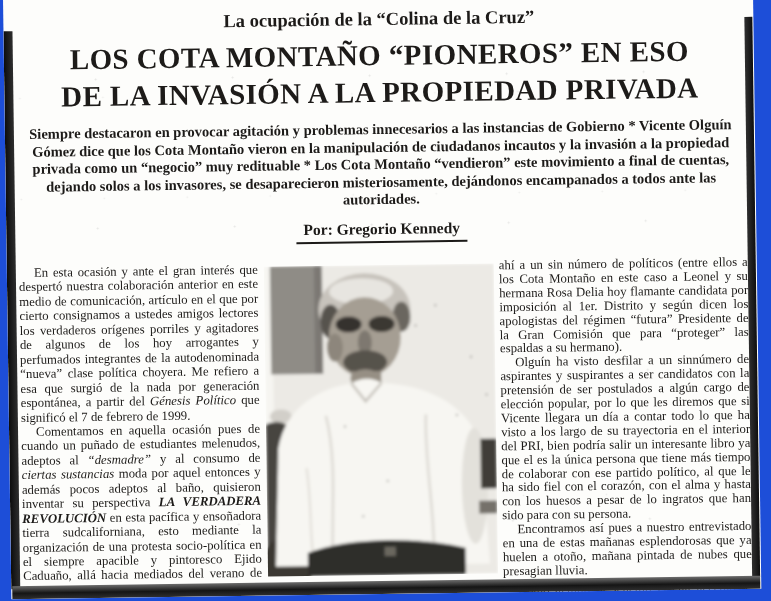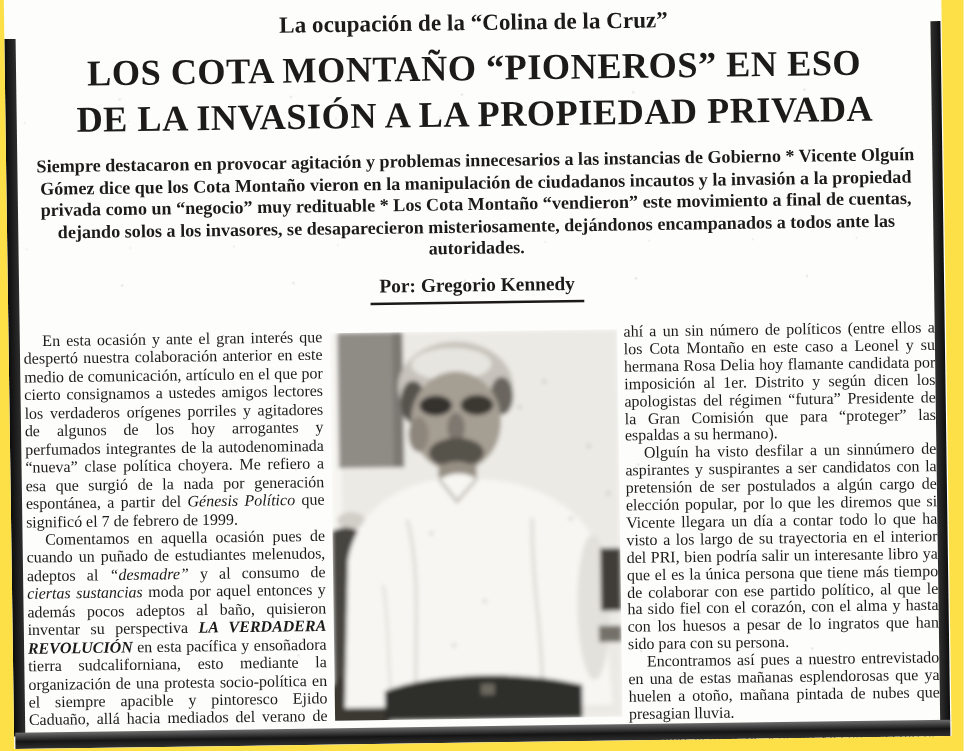--- a/index.html
+++ b/index.html
@@ -1,17 +1,17 @@
 <!DOCTYPE html>
 <html><head>
 <meta charset="utf-8">
 <style>
   html,body{margin:0;padding:0;background:#ffffff;}
   .scan{
-    position:relative;width:771px;height:601px;background:#fde047;
+    position:relative;width:771px;height:601px;background:#1d4ed8;
     overflow:hidden;font-family:"Liberation Serif", serif;color:#1d1b19;
   }
   .paper{
     position:absolute;left:7px;top:-30px;width:750px;height:624px;
     background-color:#fdfdfb;
     background-image:
       radial-gradient(circle, rgba(40,40,40,.10) .6px, transparent 1.4px),
       radial-gradient(circle, rgba(40,40,40,.07) .5px, transparent 1.2px);
     background-size:137px 149px, 83px 101px;
     background-position:23px 31px, 57px 73px;

